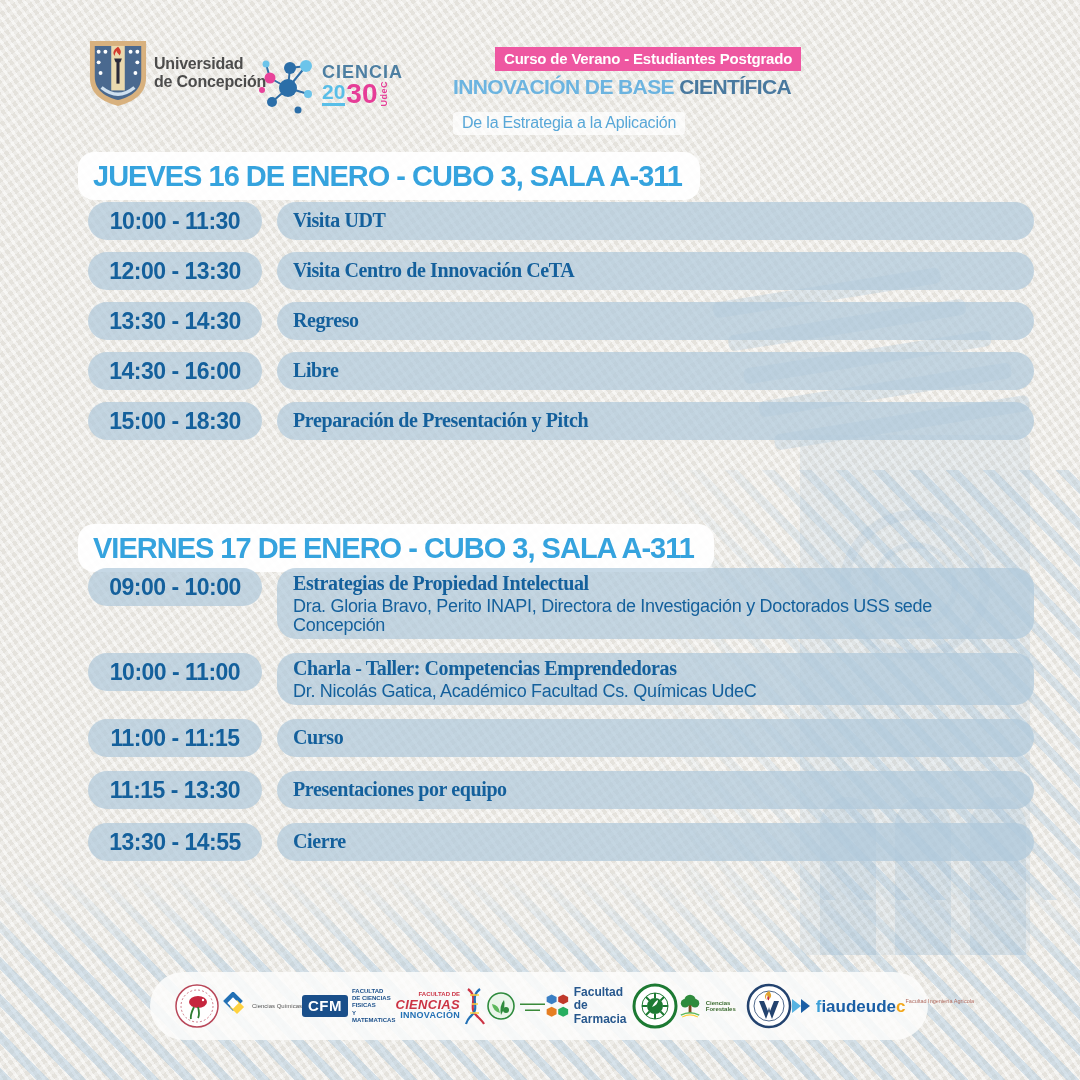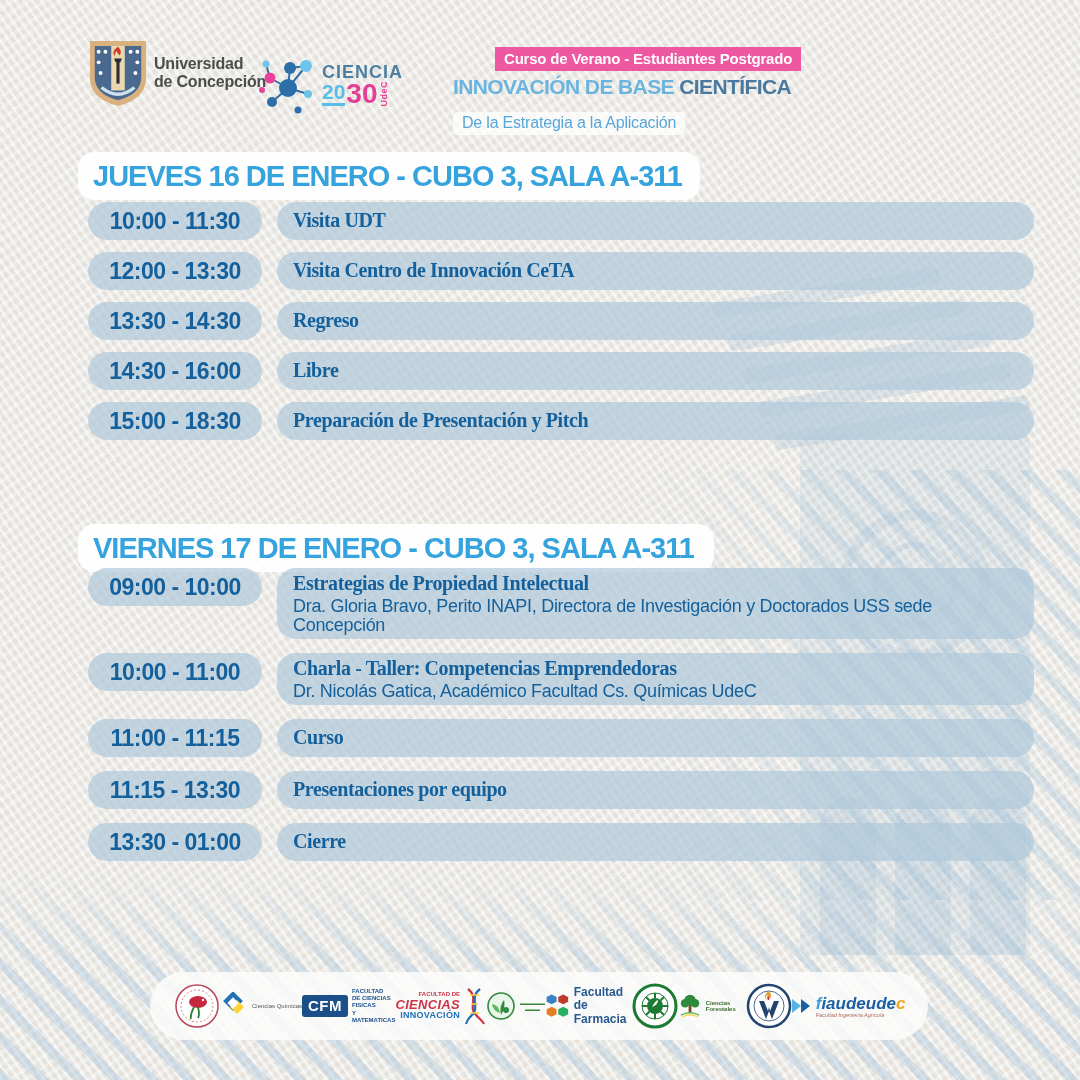--- a/index.html
+++ b/index.html
@@ -47,21 +47,21 @@
     display:flex; flex-direction:column; justify-content:center; padding:3px 14px 4px 16px; color:#14609c; }
   .activity-title { font-weight:bold; font-size:20px; letter-spacing:-0.4px; line-height:1.25;font-family:Liberation Serif, serif; }
   .activity-detail { font-size:18px; line-height:1.06; letter-spacing:-0.3px; max-width:670px; margin-top:1px; }
   #rows-0 { top:202px; gap:12px; }
   #rows-1 { top:568px; gap:14px; }
   
   .footer { position:absolute; left:150px; top:972px; width:778px; height:68px;
     background:rgba(253,253,252,0.85); border-radius:34px;
     display:flex; align-items:center; justify-content:space-between; padding:0 24px; }
   .flogo { display:flex; align-items:center; gap:4px; }
-  .flogo .stack { display:flex; flex-direction:column; align-items:center;font-style:italic; }
+  .flogo .stack { display:flex; align-items:center; }
   .tiny { font-size:6px; color:#555; line-height:1.15; white-space:nowrap; }
   .cfm-box { background:#1a4f8a; color:#fff; font-weight:bold; font-size:15px; border-radius:3px; padding:2px 6px 3px; letter-spacing:0.5px; }
   .cfm-lines { font-size:6px; font-weight:bold; color:#1a4f8a; line-height:1.2; }
   .bio-lines { text-align:right; line-height:1.05; }
   .bio-l1 { font-size:6px; color:#cc3344; font-weight:bold; }
   .bio-l2 { font-size:13px; color:#cc3344; font-weight:bold; letter-spacing:0.3px;font-style:italic;}
   .bio-l3 { font-size:9px; color:#2270b5; font-weight:bold; letter-spacing:0.3px;}
   .farm-text { font-size:12px; font-weight:bold; color:#27588e; line-height:1.1; }
   .fia-text { font-size:17px; font-weight:bold; line-height:1; }
   .fia-f { color:#3b9fd8; } .fia-mid { color:#1b5fa6; } .fia-c { color:#f2a71b; }
@@ -211,21 +211,21 @@
           <div class="activity-title">Curso</div>
         </div>
       </div>
       <div class="row">
         <div class="time-pill">11:15 - 13:30</div>
         <div class="activity-bar">
           <div class="activity-title">Presentaciones por equipo</div>
         </div>
       </div>
       <div class="row">
-        <div class="time-pill">13:30 - 01:00</div>
+        <div class="time-pill">13:30 - 14:55</div>
         <div class="activity-bar">
           <div class="activity-title">Cierre</div>
         </div>
       </div>
     </div>
 
   <div class="footer">
 
     <div class="flogo">
       <svg width="46" height="46" viewBox="0 0 46 46">

